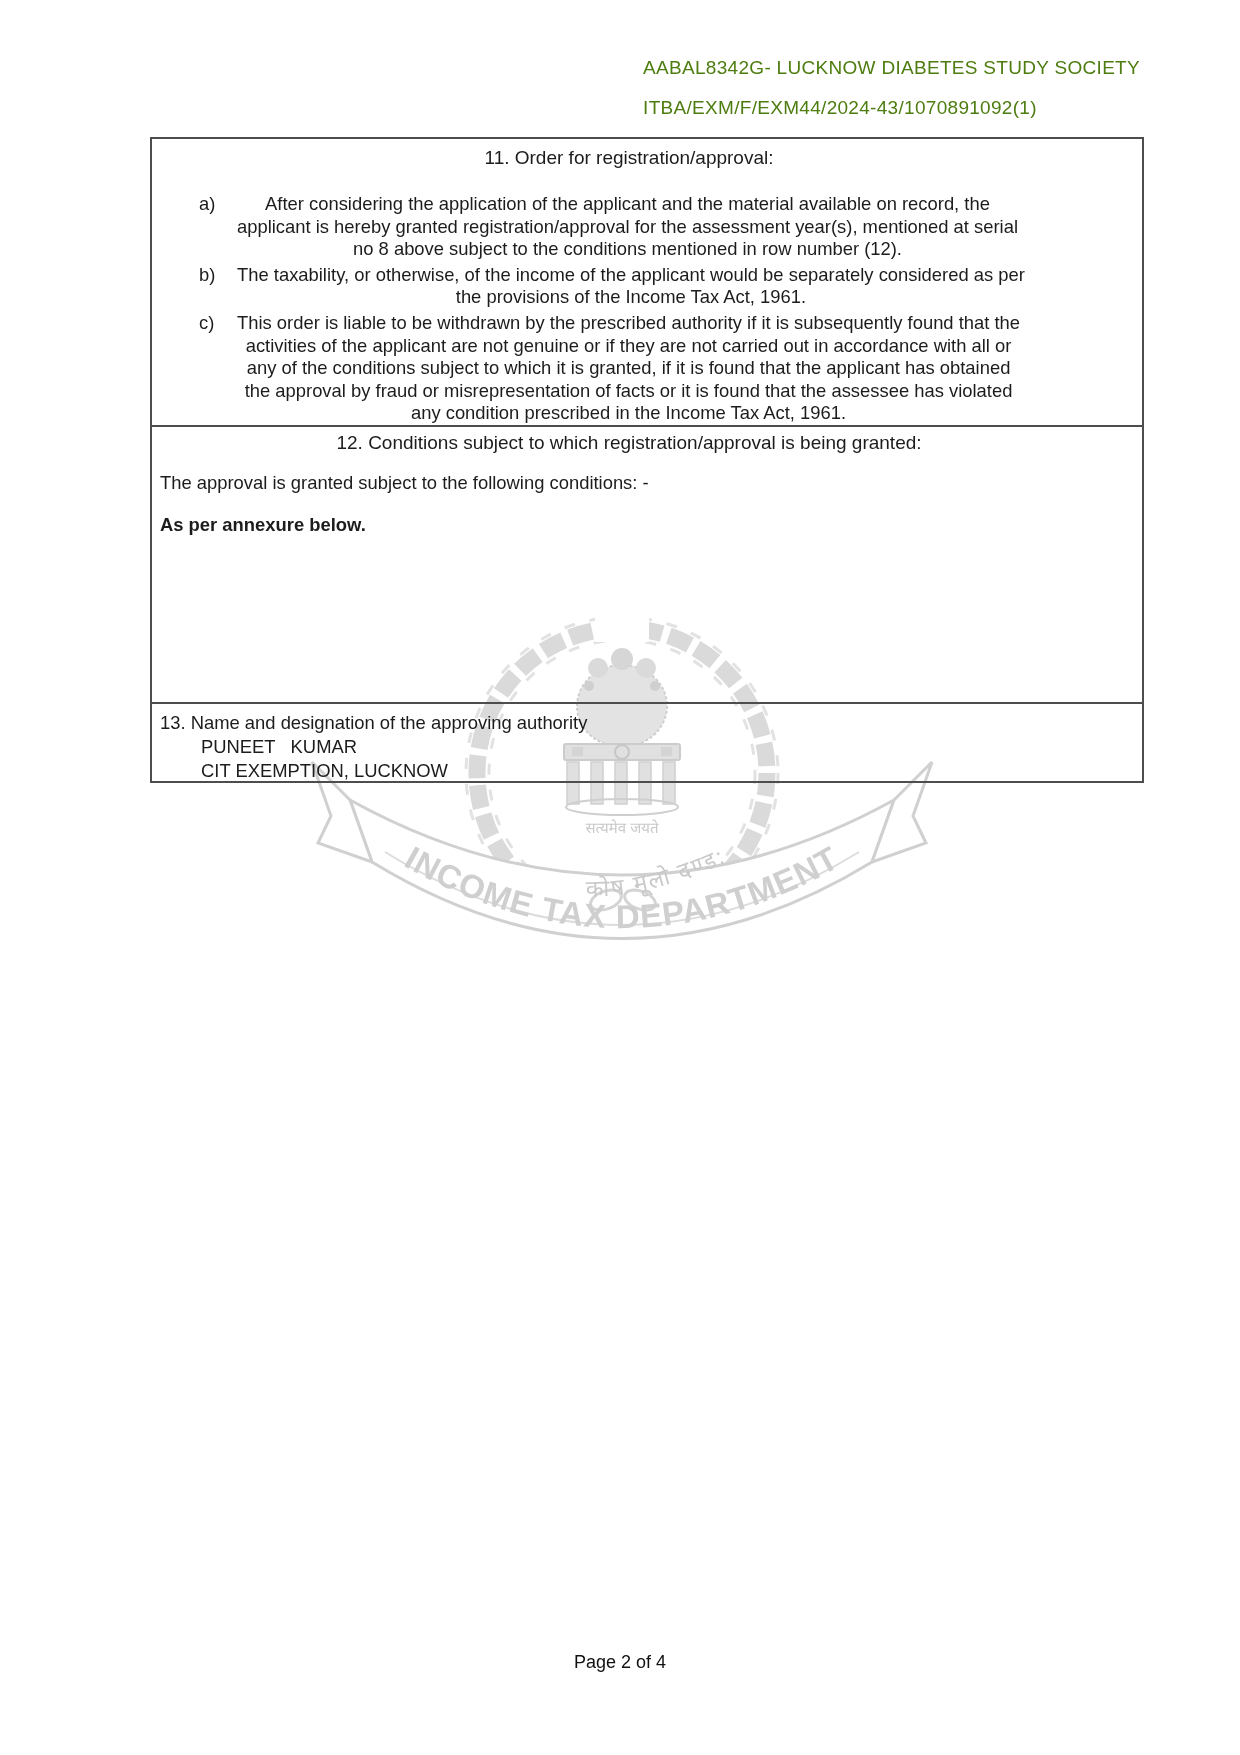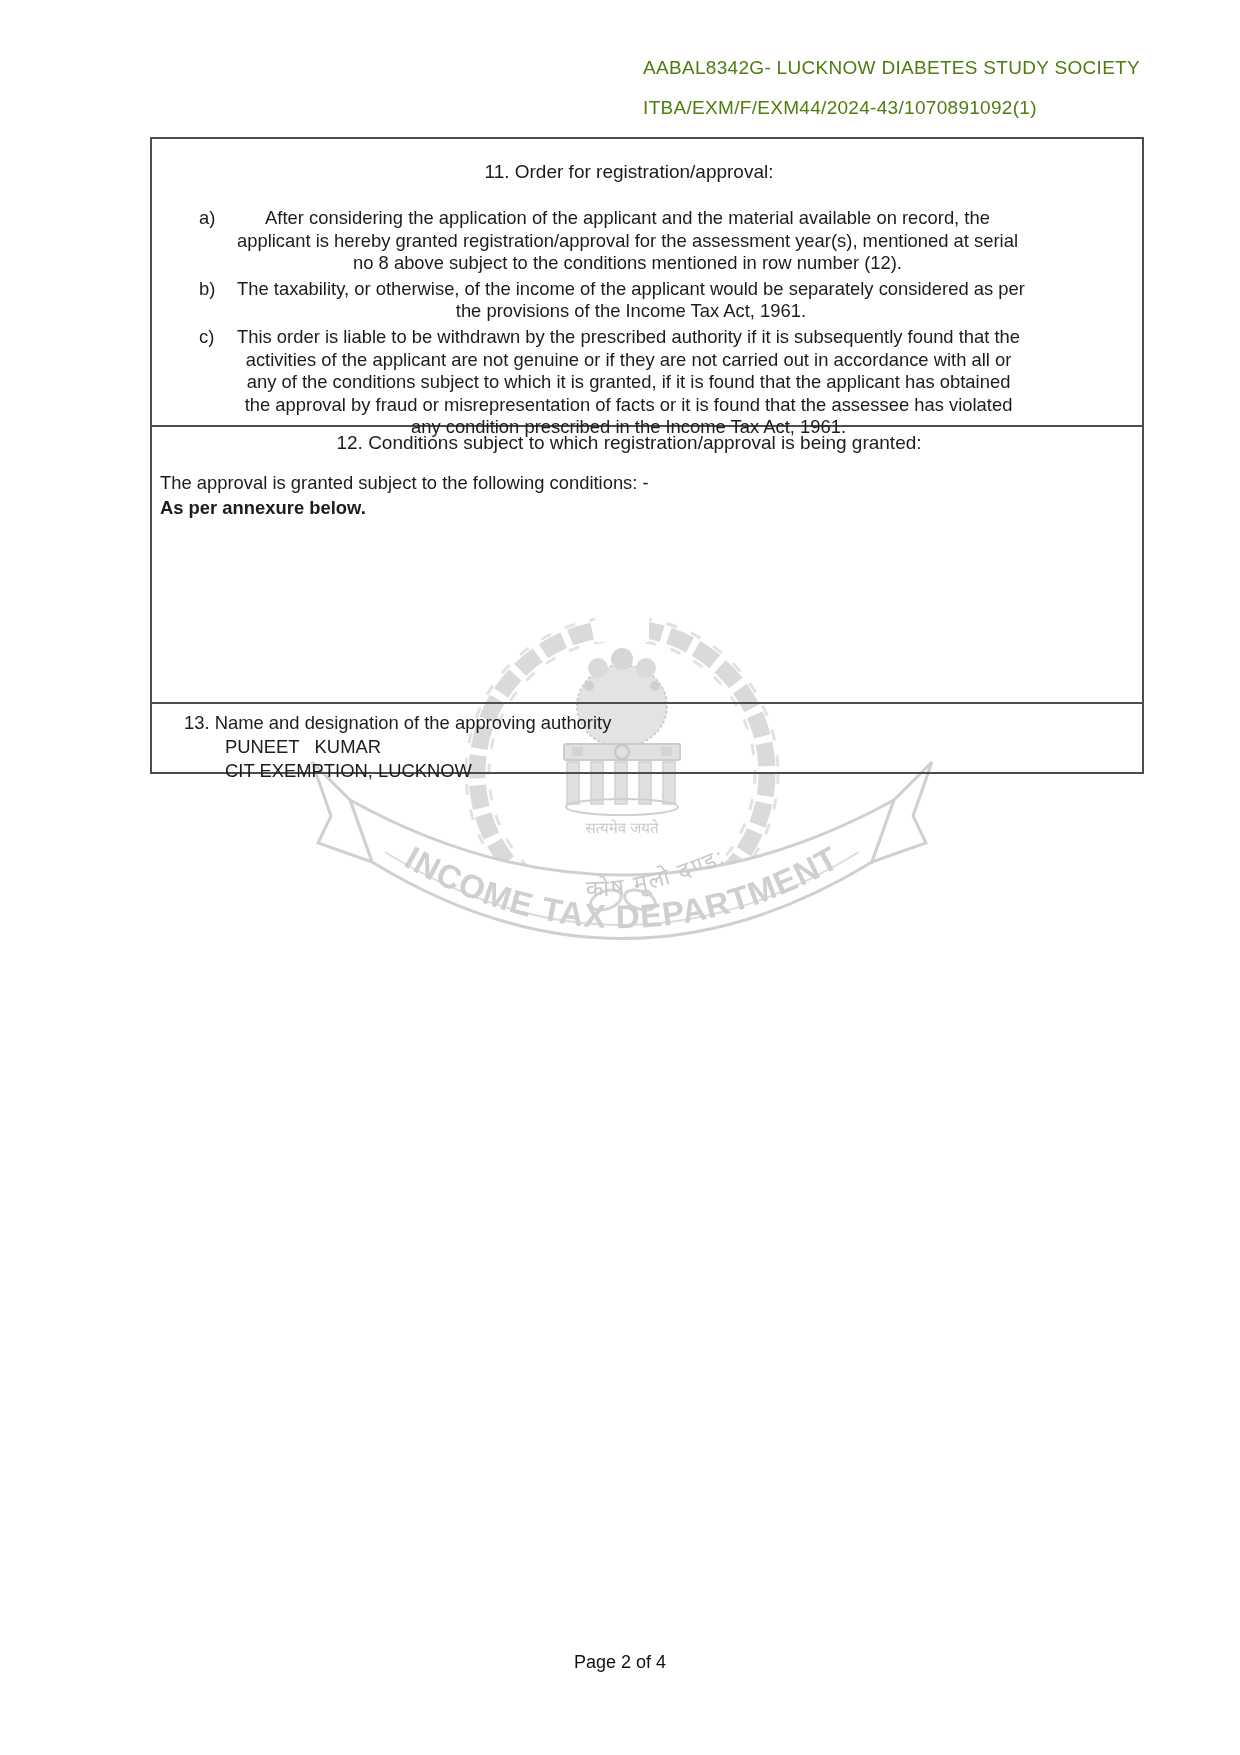--- a/index.html
+++ b/index.html
@@ -38,29 +38,29 @@
     position: absolute;
     left: 150px; top: 137px;
     width: 994px;
     border: 2px solid #4d4d4d;
     z-index: 2;
     background: transparent;
   }
   .row { position: relative; background: transparent; }
   .row-11 { height: 288px; border-bottom: 2px solid #4d4d4d; }
   .row-12 { height: 277px; border-bottom: 2px solid #4d4d4d; }
-  .row-13 { height: 68px; margin-left: 24px; }
+  .row-13 { height: 77px; }
 
   .sec-title {
     font-size: 19px;
     line-height: 22px;
     text-align: center;
     padding-right: 36px;
   }
-  .row-11 .sec-title { padding-top: 22px; }
+  .row-11 .sec-title { padding-top: 8px; }
   .row-12 .sec-title { padding-top: 5px; }
 
   .order-list { margin-top: 24px; }
   .order-item {
     display: flex;
     align-items: flex-start;
     margin-bottom: 3px;
     font-size: 18.4px;
     line-height: 22.6px;
   }
@@ -74,21 +74,21 @@
     text-align: center;
   }
 
   .sec12-intro {
     margin-top: 18px;
     padding-left: 8px;
     font-size: 18.4px;
     line-height: 22px;
   }
   .sec12-note {
-    margin-top: 3px;
+    margin-top: 20px;
     padding-left: 8px;
     font-size: 18.4px;
     font-weight: bold;
     line-height: 22px;
   }
 
   .row-13 { padding-top: 7px; padding-left: 8px; font-size: 18.4px; line-height: 24px; }
   .row-13 .authority-lines { padding-left: 41px; white-space: pre; }
 
   

